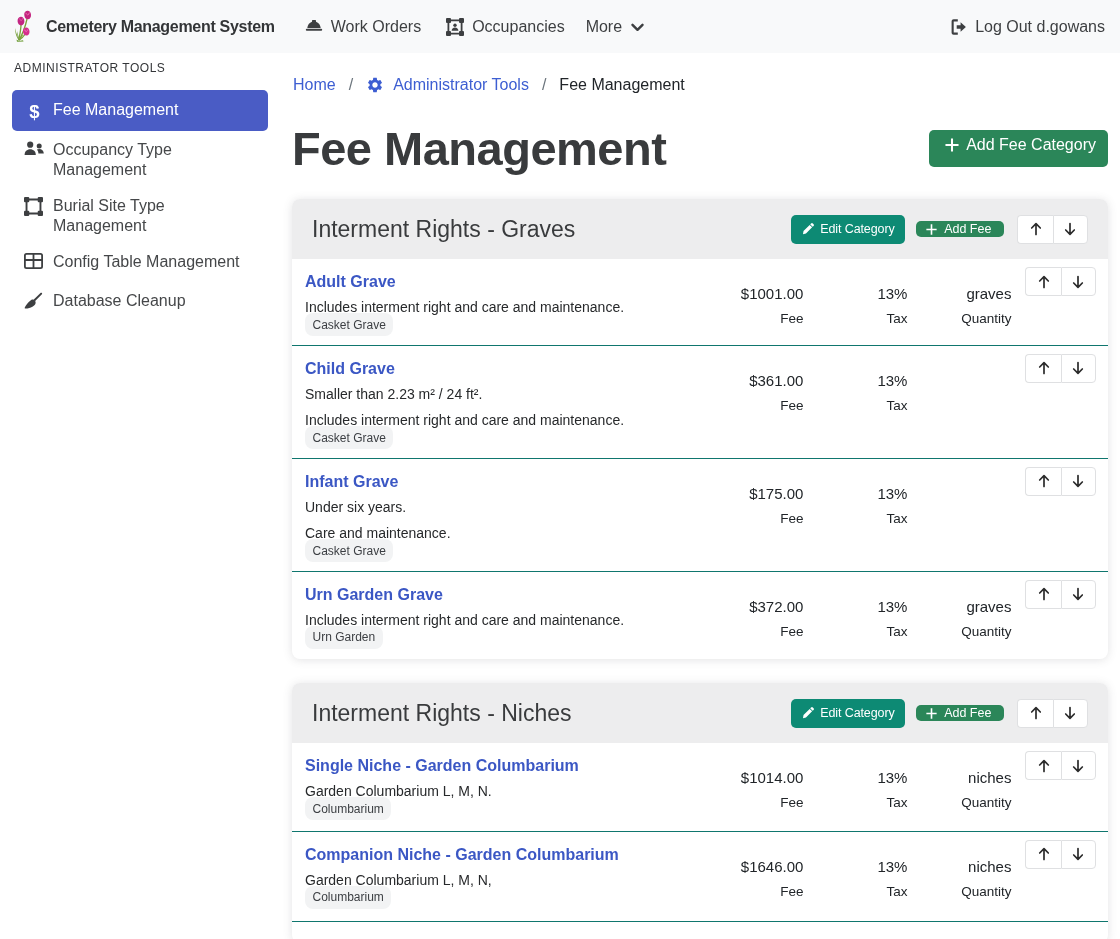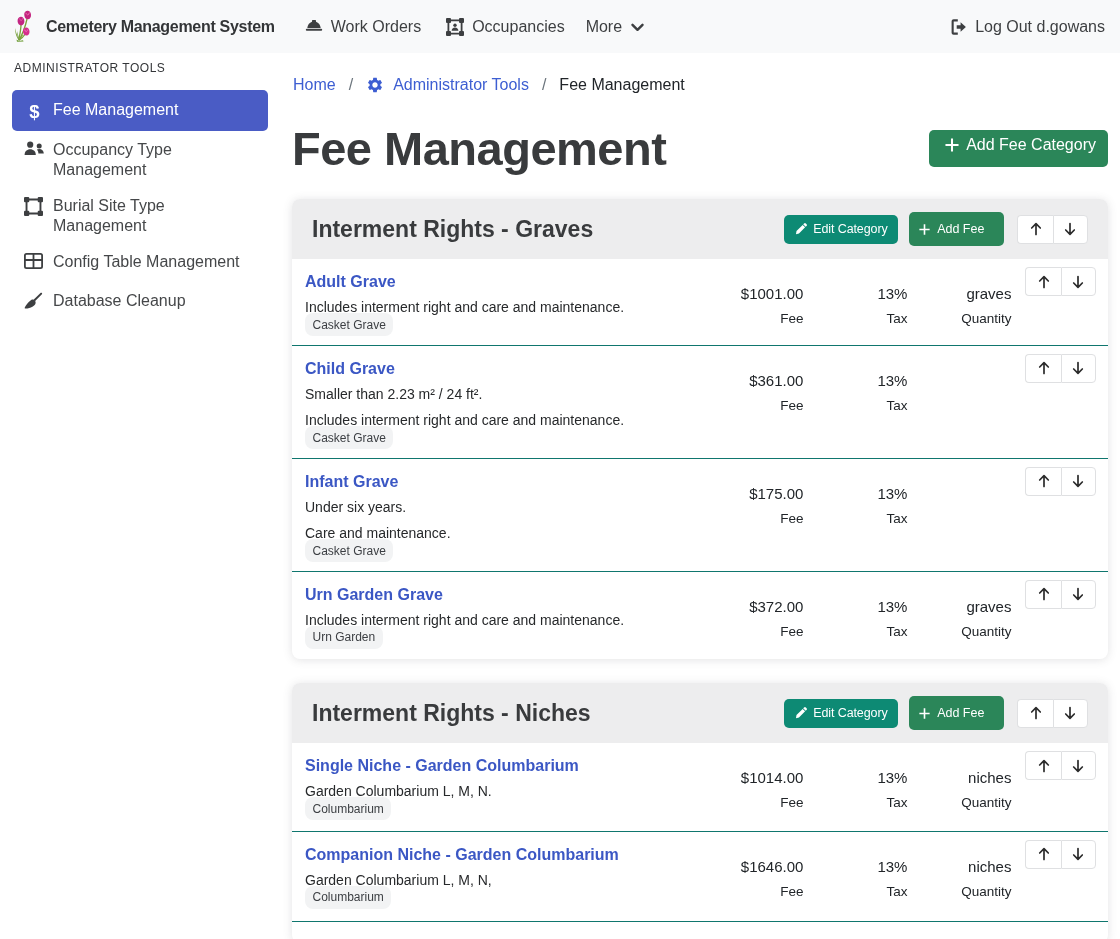--- a/index.html
+++ b/index.html
@@ -43,24 +43,24 @@
 .page-head { display:flex; align-items:center; justify-content:space-between; margin-top:27px; }
 h1 { font-size:47px; font-weight:bold; color:#393b3d; letter-spacing:-0.5px; line-height:55px; }
 .btn { display:inline-flex; align-items:center; justify-content:center; border:none; border-radius:5px; color:#fff; font-family:inherit; cursor:pointer; }
 .btn svg { display:block; }
 .btn-add-cat { background:#2b8659; height:37px; padding:0 12px 8px 16px; font-size:16px; }
 .btn-add-cat svg { margin-right:7px; }
 
 
 .card { margin-top:23px; border-radius:8px; background:#fff; box-shadow:0 1px 10px rgba(80,80,90,0.16); overflow:hidden; margin-bottom:24px; }
 .card-head { background:#ededee; padding:0 20px; height:60px; display:flex; align-items:center; }
-.card-head h2 { font-size:23px; font-weight:bold; color:#393b3d; flex:1; }
+.card-head h2 { font-size:23px; font-weight:normal; color:#393b3d; flex:1; }
 .btn-edit { background:#0d8a74; height:29px; padding:0 10.5px 0 11px; font-size:12.5px; letter-spacing:-0.1px; }
 .btn-edit svg { margin-right:6px; }
-.btn-addfee { background:#2b8659; height:34px; padding:0 20px 0 10px; font-size:12.5px; margin-left:11px; }
+.btn-addfee { background:#2b8659; height:16px; padding:0 13px 0 10px; font-size:12.5px; margin-left:11px; }
 .btn-addfee svg { margin-right:7px; }
 .arrow-group { display:flex; margin-left:13px; }
 .arrow-group button { width:35.3px; height:29px; background:#fff; border:1px solid #dfe0e2; display:flex; align-items:center; justify-content:center; padding:0; cursor:pointer; }
 .arrow-group button:first-child { border-radius:4px 0 0 4px; border-right:none; }
 .arrow-group button:last-child { border-radius:0 4px 4px 0; }
 
 
 .fee-row { display:flex; padding:10px 12px 8.5px 13px; border-bottom:1px solid #0f766e; }
 .fee-row:last-child { padding-bottom:10.5px; }
 .fee-row.single-n { padding-bottom:10.5px; }

